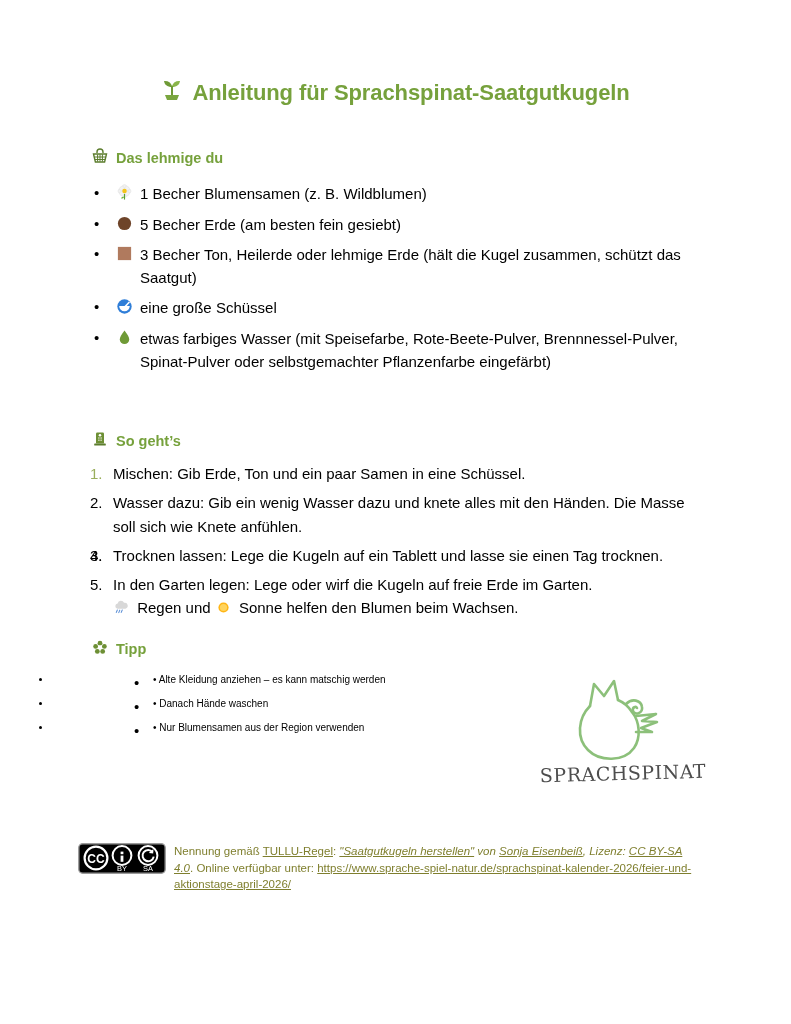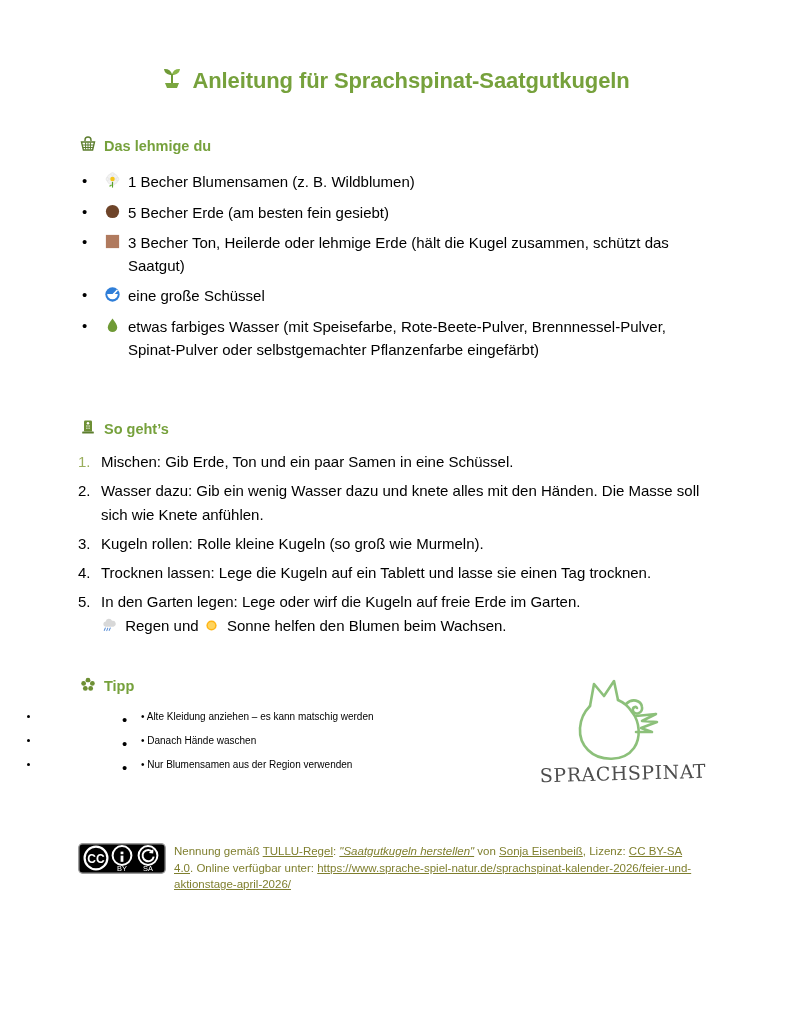--- a/index.html
+++ b/index.html
@@ -14,21 +14,21 @@
     position: relative;
     font-family: "Liberation Sans", sans-serif;
     color: #000000;
     overflow: hidden;
   }
   .page {
     position: relative;
     width: 791px;
     height: 1024px;
     box-sizing: border-box;
-    padding: 0;
+    padding: 12px;
   }
 
   
   .doc-title {
     margin: 0;
     padding: 66px 0 0 0;
     text-align: center;
     font-size: 22px;
     font-weight: bold;
     color: #76a13c;
@@ -47,21 +47,21 @@
     align-items: center;
     gap: 8px;
     font-size: 14.5px;
     font-weight: bold;
     color: #76a13c;
     margin: 0;
     padding: 0 0 0 80px;
   }
   .h-needs  { margin-top: 40px; }
   .h-steps  { margin-top: 58px; }
-  .h-tip    { margin-top: 40px; }
+  .h-tip    { margin-top: 20px; }
 
   
   ul.bullets, ol.steps {
     margin: 0;
     padding: 0;
     list-style: none;
   }
   ul.bullets { margin-top: 15px; }
   ul.bullets > li {
     position: relative;
@@ -163,21 +163,21 @@
   }
   .footer .cc-badge {
     float: left;
     margin: 0 8px 0 0;
   }
   .footer .lic-text { color: #7f7f2e; text-align: center; }
   .footer a, .footer .u {
     color: #7f7f2e;
     text-decoration: underline;
   }
-  .footer .it { }
+  .footer .it { font-style: italic; }
   .footer .q  { font-style: italic; }
 </style>
 </head>
 <body>
 
 <div class="page">
 
   <h1 class="doc-title">
     <span class="title-icon">
       <svg width="22" height="24" viewBox="0 0 22 24" aria-hidden="true">
@@ -283,21 +283,20 @@
     <li class="first">
       <span class="num">1.</span>
       <span>Mischen: Gib Erde, Ton und ein paar Samen in eine Schüssel.</span>
     </li>
     <li>
       <span class="num">2.</span>
       <span>Wasser dazu: Gib ein wenig Wasser dazu und knete alles mit den Händen. Die Masse soll sich wie Knete anfühlen.</span>
     </li>
     <li>
       <span class="num">3.</span>
-      <span>Kugeln rollen: Rolle kleine Kugeln (so groß wie Murmeln).</span>
     </li>
     <li>
       <span class="num">4.</span>
       <span>Trocknen lassen: Lege die Kugeln auf ein Tablett und lasse sie einen Tag trocknen.</span>
     </li>
     <li>
       <span class="num">5.</span>
       <span>In den Garten legen: Lege oder wirf die Kugeln auf freie Erde im Garten.</span>
       <br>
       <span class="inline-icon">

